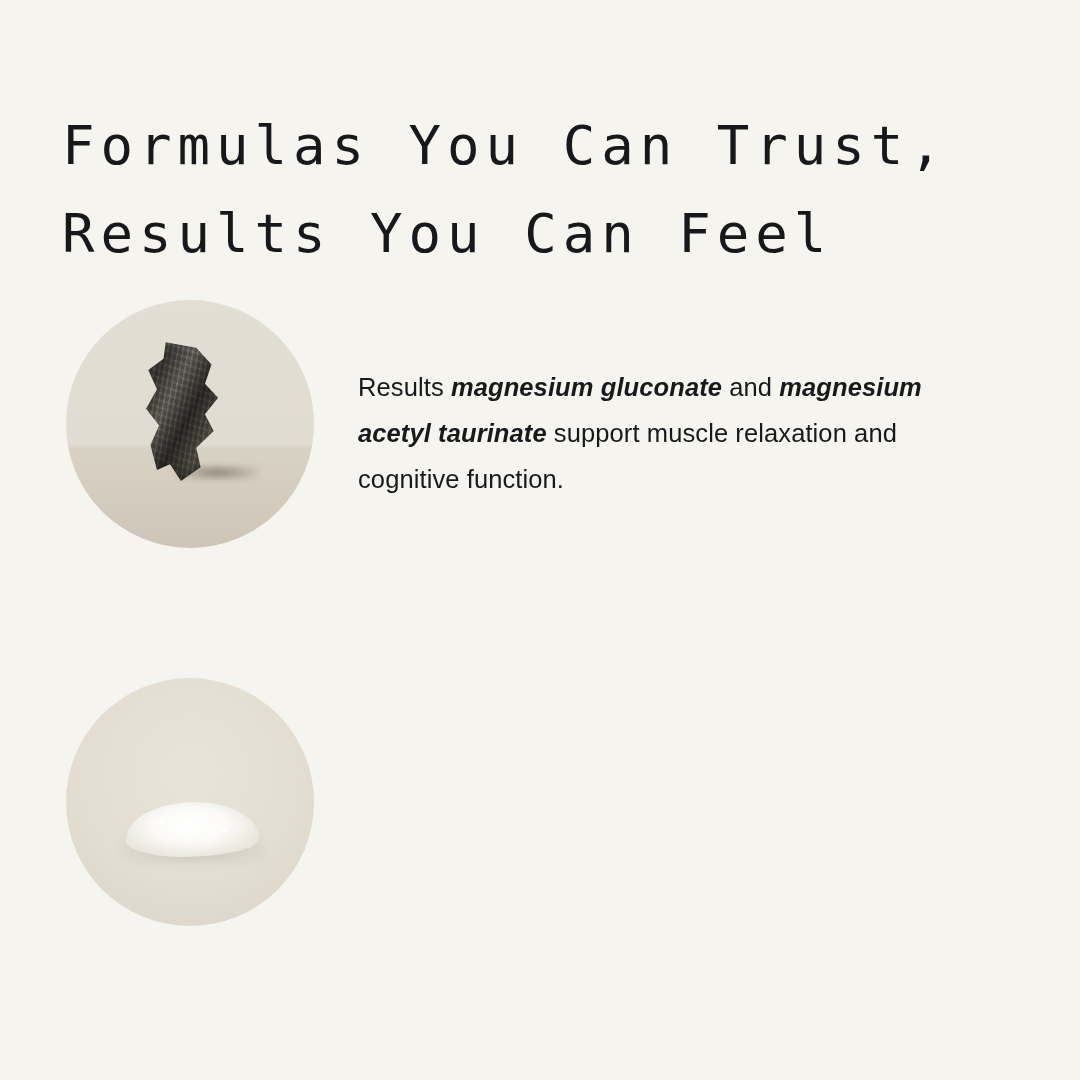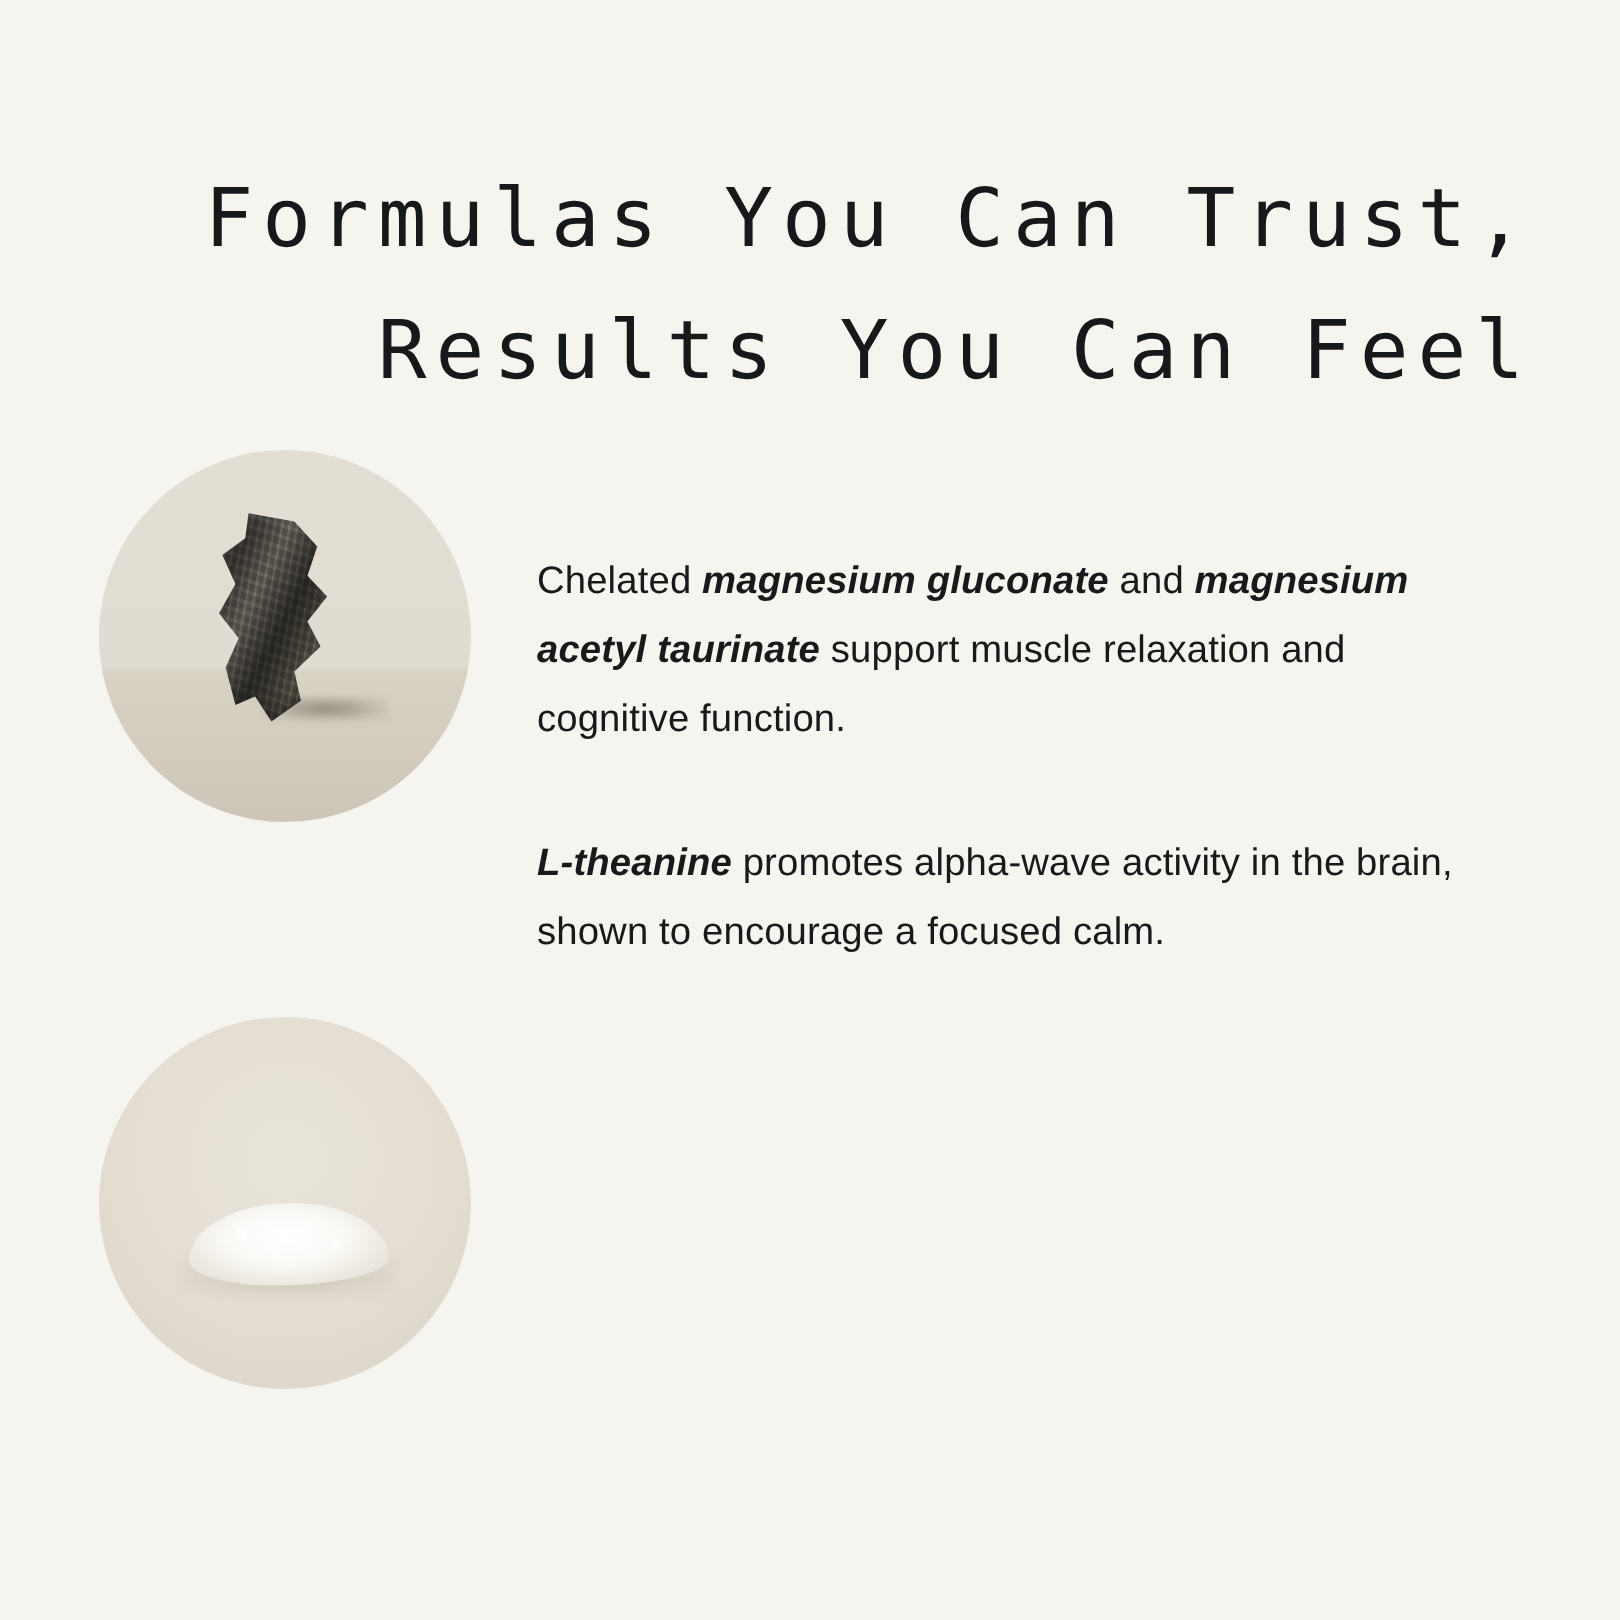--- a/index.html
+++ b/index.html
@@ -27,21 +27,20 @@
     left: 62px;
     top: 66px;
     width: 960px;
     font-family: "DejaVu Sans Mono", "Liberation Mono", monospace;
     font-size: 54px;
     line-height: 88px;
     letter-spacing: 6px;
     color: #16181a;
     font-weight: 400;
     white-space: pre-line;
-    text-align: right;
   }
 
   
   .content {
     position: absolute;
     left: 0;
     top: 300px;
     width: 1080px;
   }
 
@@ -183,18 +182,17 @@
       <div class="photo second">
         <div class="powder-bg"></div>
         <div class="powder-shadow"></div>
         <div class="powder"></div>
         <div class="powder-grain"></div>
       </div>
 
     </div>
 
     <div class="text-col">
-      <p class="para"><span>Chelated </span><b>magnesium gluconate</b><span> and </span><b>magnesium acetyl taurinate</b><span> support muscle relaxation and cognitive function.</span></p>
-      <p class="para"><b>L-theanine</b><span> promotes alpha-wave activity in the brain, shown to encourage a focused calm.</span></p>
+      <p class="para"><span>Results </span><b>magnesium gluconate</b><span> and </span><b>magnesium acetyl taurinate</b><span> support muscle relaxation and cognitive function.</span></p>
     </div>
 
   </div>
 </div>
 
 </body></html>

